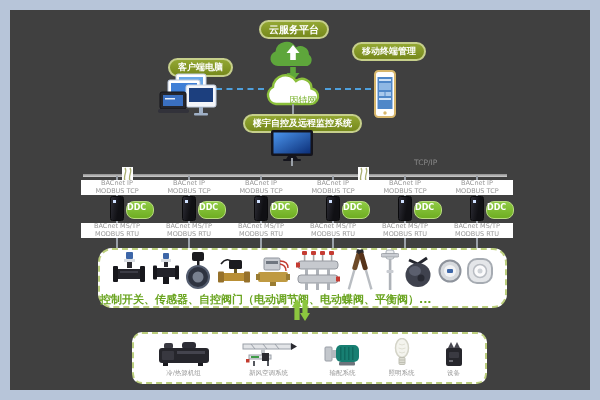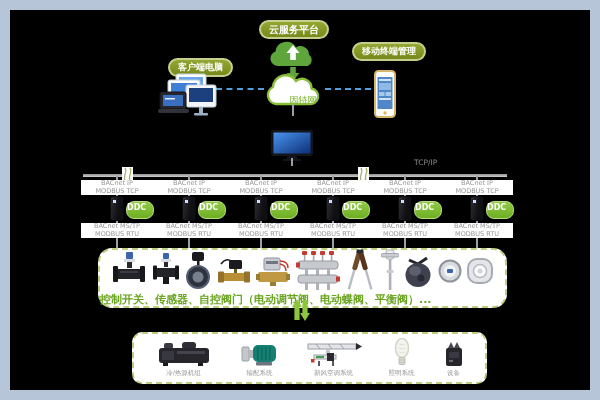--- a/index.html
+++ b/index.html
@@ -1,19 +1,19 @@
 <!DOCTYPE html>
 <html><head>
 <meta charset="utf-8">
 <style>
   * { margin:0; padding:0; box-sizing:border-box; }
   html,body { width:600px; height:400px; }
   body { font-family:"DejaVu Sans","Liberation Sans",sans-serif; }
   #canvas { position:relative; width:600px; height:400px; background:#b7c5d9; overflow:hidden; }
-  #content { position:absolute; left:10px; top:10px; width:580px; height:380px; background:#000000; }
+  #content { position:absolute; left:10px; top:10px; width:580px; height:380px; background:#404040; }
 
   .abs { position:absolute; }
 
   
   .pill {
     position:absolute;
     background:linear-gradient(180deg,#93a733,#76891c);
     border:2px solid #c6cf8b;
     border-radius:11px;
     color:#ffffff;
@@ -123,20 +123,21 @@
         <rect x="5" y="13" width="12" height="7" fill="#8fb8e4"></rect>
         <rect x="5" y="22" width="5.5" height="4" fill="#a9c9ec"></rect>
         <rect x="11.5" y="22" width="5.5" height="4" fill="#a9c9ec"></rect>
         <rect x="5" y="28" width="12" height="2" fill="#cfe2f6"></rect>
         <circle cx="11" cy="43" r="1.7" fill="#d7b66b"></circle>
       </svg>
     </div>
 
     <div class="gline-v" style="left:282px; top:94px; height:12px;"></div>
 
+    <div class="pill" style="left:233px; top:104px;">楼宇自控及远程监控系统</div>
     <div class="abs" style="left:260px; top:119px;">
       <svg width="44" height="32" viewBox="0 0 44 32">
         <defs>
           <linearGradient id="scr" x1="0" y1="0" x2="1" y2="1">
             <stop offset="0" stop-color="#4a94ec"></stop>
               <stop offset="1" stop-color="#0c2f78"></stop>
           </linearGradient>
         </defs>
         <rect x="1" y="1" width="42" height="26" rx="2" fill="#14141c"></rect>
         <rect x="3.5" y="3.5" width="37" height="21" fill="url(#scr)"></rect>
@@ -395,54 +396,54 @@
               <rect x="8" y="11" width="12" height="9" rx="1" fill="#383840"></rect>
               <rect x="23" y="11" width="28" height="3" fill="#44444e"></rect>
               <rect x="9" y="23" width="5" height="3" fill="#1a1a1f"></rect>
                 <rect x="44" y="23" width="5" height="3" fill="#1a1a1f"></rect>
             </svg>
           </span>
           <span class="lbl">冷/热源机组</span>
         </div>
         <div class="subsys-item">
           <span>
-            <svg width="38" height="26" viewBox="0 0 38 26">
-              <rect x="1" y="6" width="7" height="14" rx="1" fill="#c3c7cc" stroke="#999ea6"></rect>
-              <rect x="7" y="9" width="6" height="8" fill="#b4b8be"></rect>
-              <rect x="12" y="4" width="23" height="17" rx="5" fill="#177f72"></rect>
-              <rect x="16" y="6" width="1.5" height="13" fill="#0f6a5f"></rect>
-                <rect x="20" y="6" width="1.5" height="13" fill="#0f6a5f"></rect>
-              <rect x="24" y="6" width="1.5" height="13" fill="#0f6a5f"></rect>
-                <rect x="28" y="6" width="1.5" height="13" fill="#0f6a5f"></rect>
-              <rect x="15" y="21" width="16" height="3.5" rx="1" fill="#6e747c"></rect>
-            </svg>
-          </span>
-          <span class="lbl">输配系统</span>
-        </div>
-        <div class="subsys-item">
-          <span>
             <svg width="56" height="27" viewBox="0 0 56 27">
               <rect x="2" y="4" width="48" height="5" fill="#e2e4e7" stroke="#9aa0a8"></rect>
               <line x1="10" y1="4" x2="14" y2="9" stroke="#9aa0a8"></line>
                 <line x1="22" y1="4" x2="26" y2="9" stroke="#9aa0a8"></line>
               <line x1="34" y1="4" x2="38" y2="9" stroke="#9aa0a8"></line>
               <path d="M50 3 l6 3.5 l-6 3.5 z" fill="#2a2a30"></path>
               <rect x="20" y="9" width="4" height="6" fill="#c3c7cc"></rect>
               <rect x="8" y="15" width="22" height="4" fill="#e2e4e7" stroke="#9aa0a8"></rect>
               <rect x="21" y="13" width="7" height="8" fill="#2a2a30"></rect>
               <rect x="10" y="16" width="8" height="2" fill="#3f9c48"></rect>
               <rect x="5" y="19" width="3.5" height="3.5" fill="#c23b2e"></rect>
               <rect x="12" y="21" width="2" height="5" fill="#55585e"></rect>
                 <rect x="26" y="21" width="2" height="5" fill="#55585e"></rect>
             </svg>
           </span>
           <span class="lbl">新风空调系统</span>
         </div>
         <div class="subsys-item">
           <span>
+            <svg width="38" height="26" viewBox="0 0 38 26">
+              <rect x="1" y="6" width="7" height="14" rx="1" fill="#c3c7cc" stroke="#999ea6"></rect>
+              <rect x="7" y="9" width="6" height="8" fill="#b4b8be"></rect>
+              <rect x="12" y="4" width="23" height="17" rx="5" fill="#177f72"></rect>
+              <rect x="16" y="6" width="1.5" height="13" fill="#0f6a5f"></rect>
+                <rect x="20" y="6" width="1.5" height="13" fill="#0f6a5f"></rect>
+              <rect x="24" y="6" width="1.5" height="13" fill="#0f6a5f"></rect>
+                <rect x="28" y="6" width="1.5" height="13" fill="#0f6a5f"></rect>
+              <rect x="15" y="21" width="16" height="3.5" rx="1" fill="#6e747c"></rect>
+            </svg>
+          </span>
+          <span class="lbl">输配系统</span>
+        </div>
+        <div class="subsys-item">
+          <span>
             <svg width="16" height="29" viewBox="0 0 16 29">
               <ellipse cx="8" cy="10" rx="6.5" ry="9.5" fill="#f4f4ee" stroke="#d4d4c8" stroke-width="1.5"></ellipse>
               <path d="M5 6 q3 2 6 0 M4.5 10 q3.5 2 7 0 M5 14 q3 2 6 0" stroke="#e0e0d4" fill="none"></path>
               <rect x="5" y="19.5" width="6" height="7" rx="1" fill="#dcdcd2" stroke="#c0c0b4"></rect>
               <line x1="5" y1="22" x2="11" y2="22" stroke="#c0c0b4"></line>
               <line x1="5" y1="24.5" x2="11" y2="24.5" stroke="#c0c0b4"></line>
             </svg>
           </span>
           <span class="lbl">照明系统</span>
         </div>

